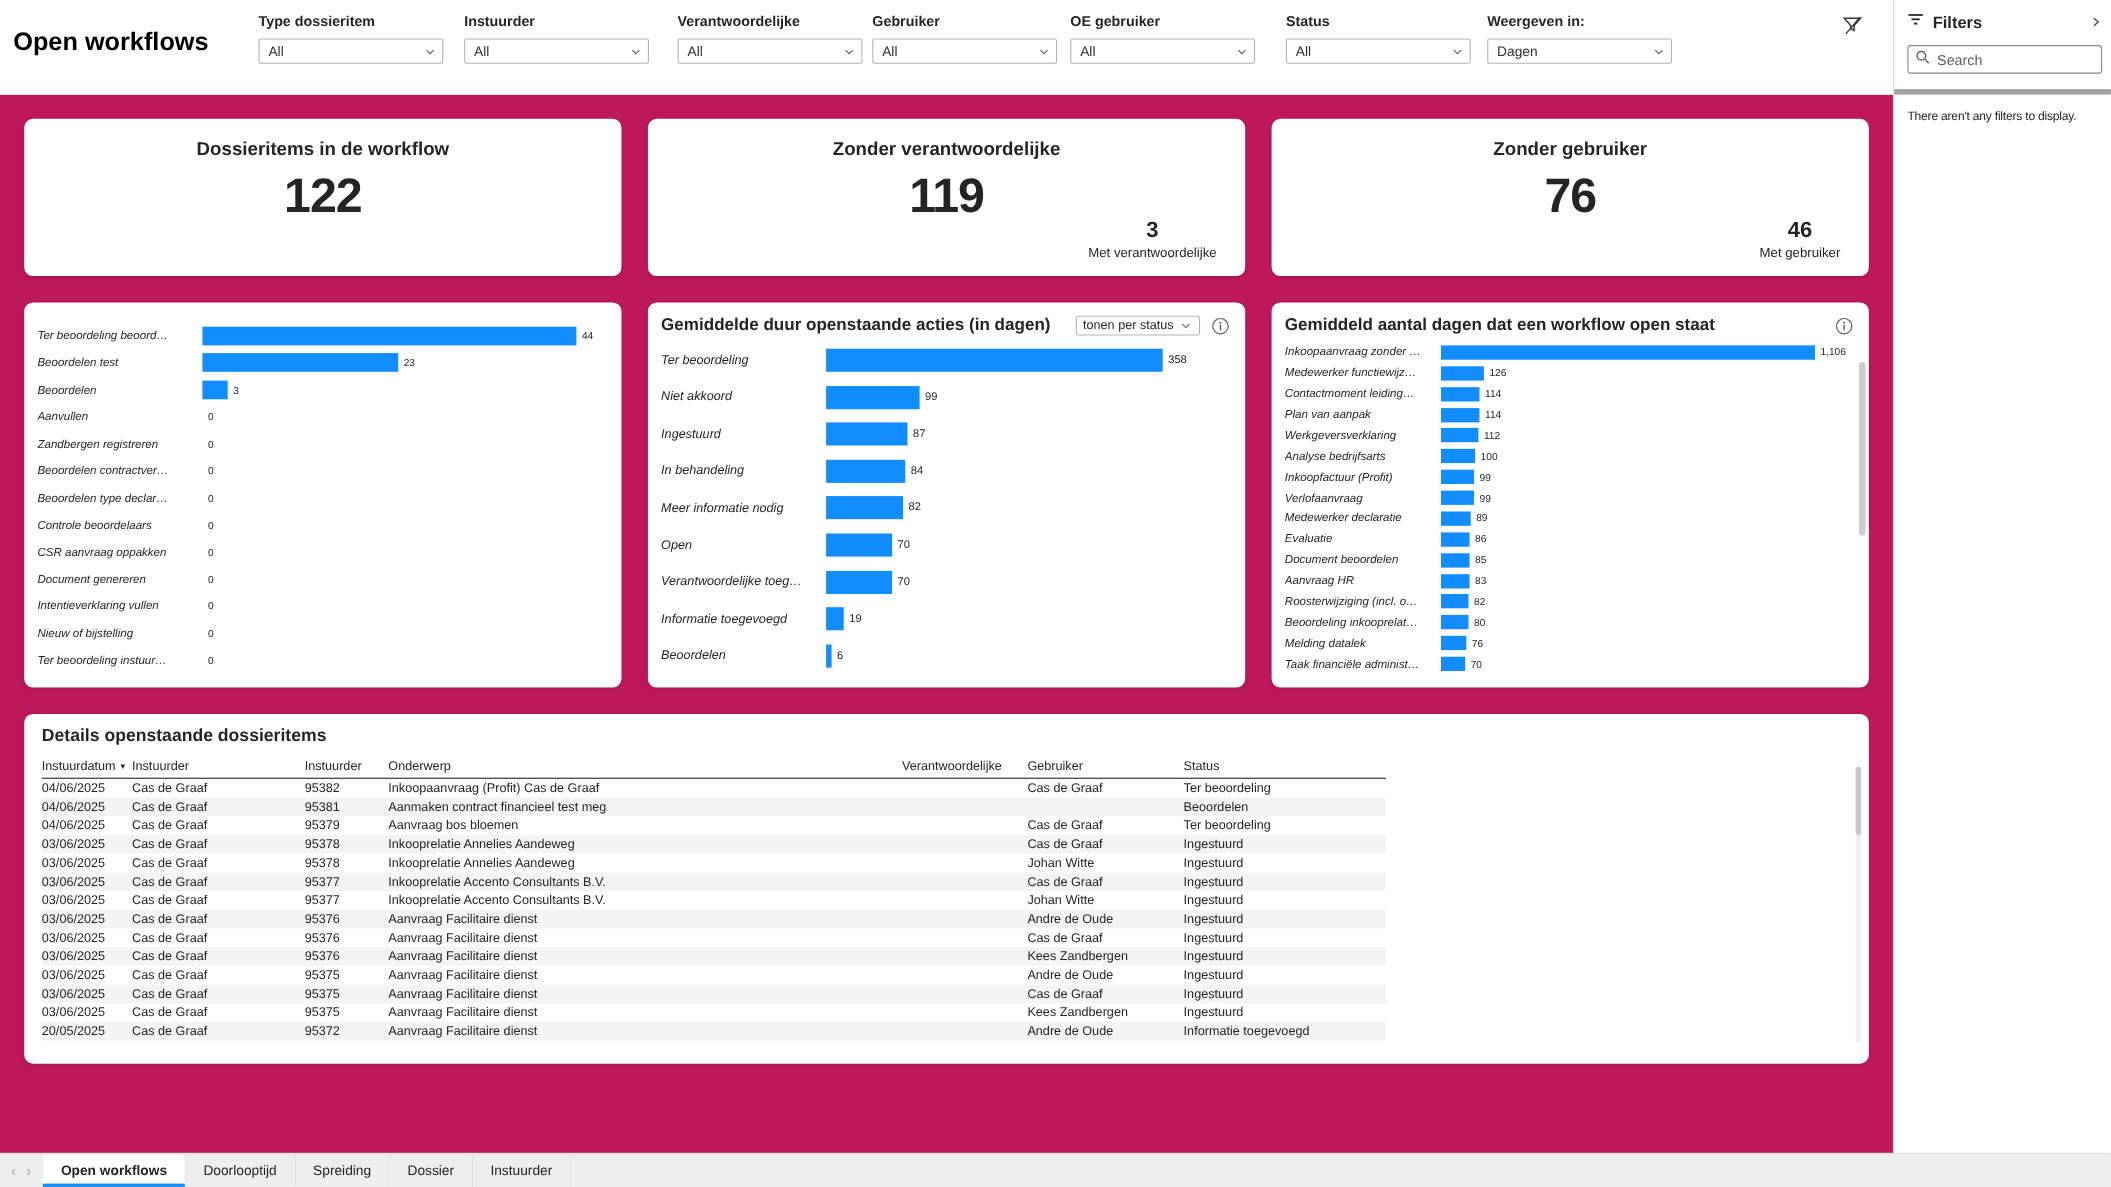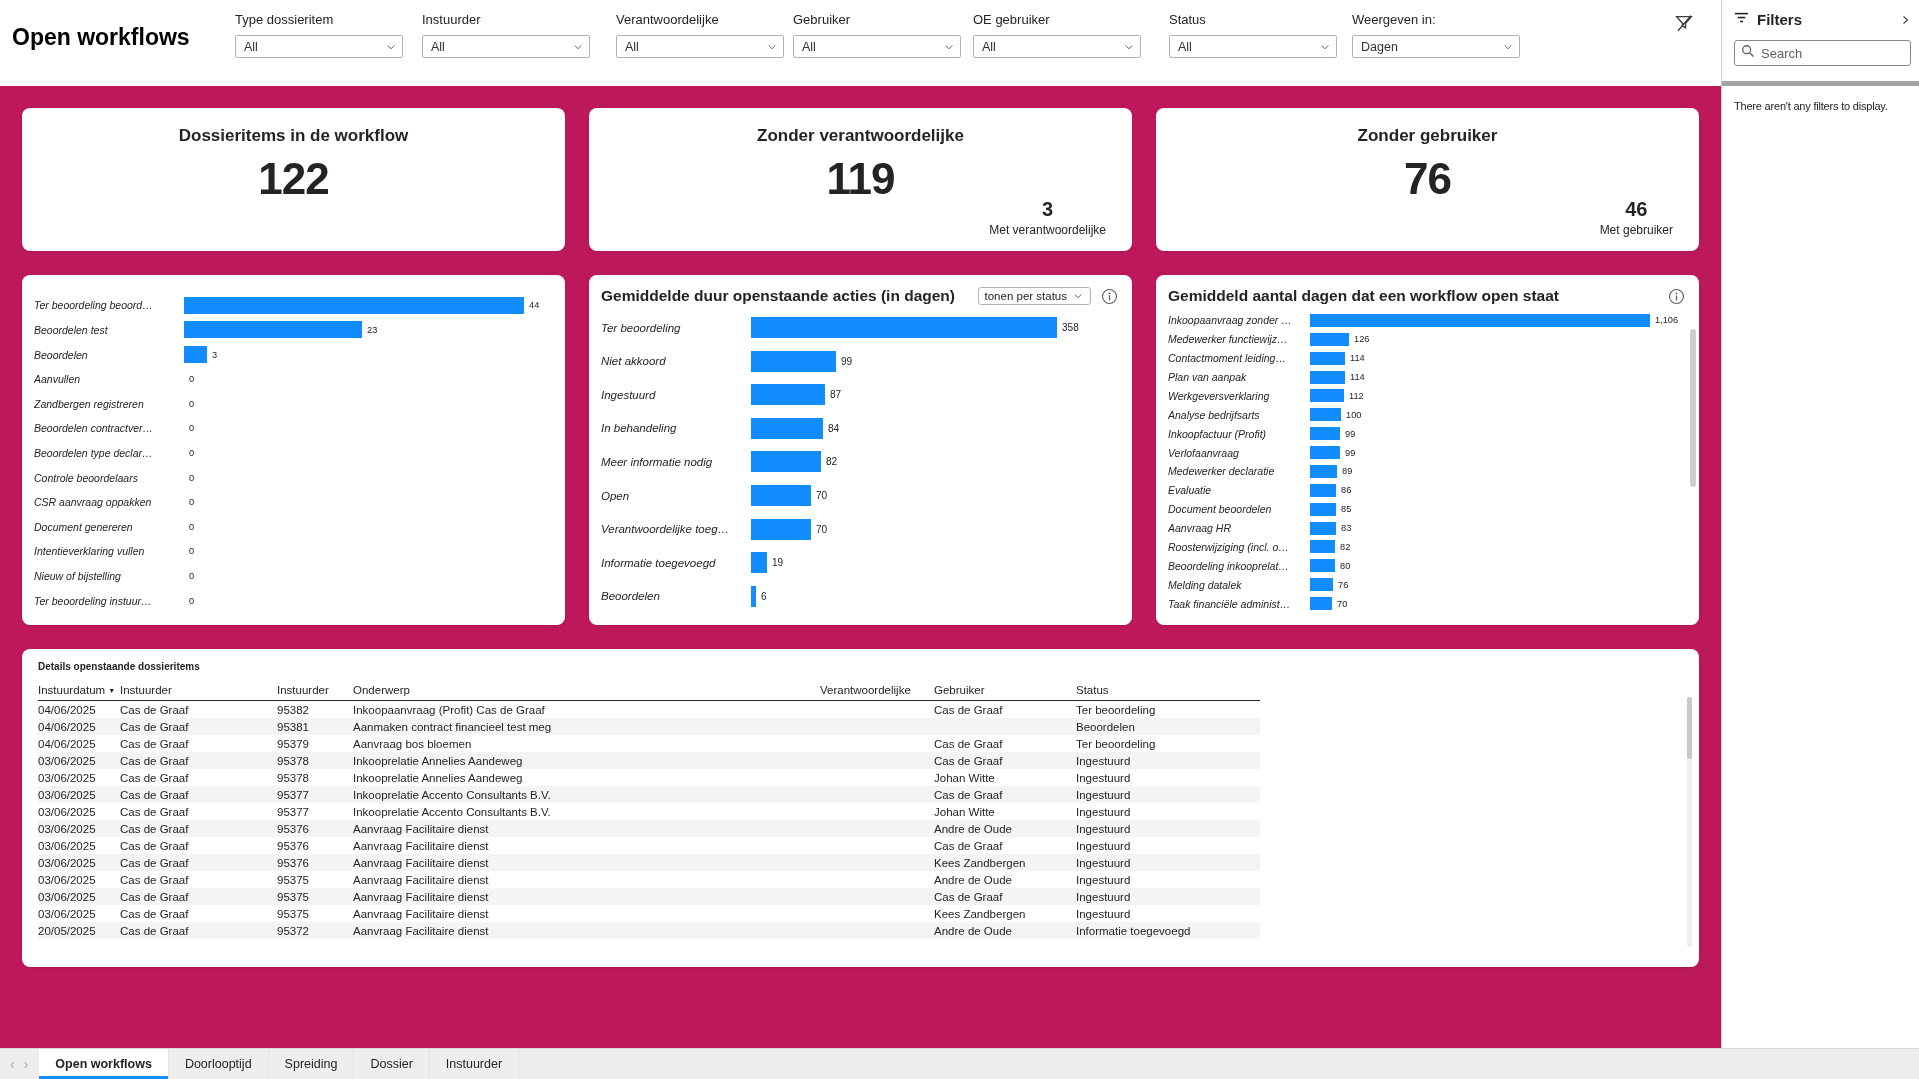--- a/index.html
+++ b/index.html
@@ -10,21 +10,21 @@
     background: #fff;
     overflow: hidden;
   }
   .app { display: flex; width: 1919px; height: 1048px; }
   .main { width: 1721px; display: flex; flex-direction: column; min-width: 0; }
 
   
   .topbar { position: relative; height: 86px; background: #fff; flex: none; }
   .page-title { position: absolute; left: 12px; top: 24px; font-size: 23px; font-weight: 700; color: #000; }
   .fgroup { position: absolute; top: 12px; }
-  .flabel { font-size: 13px; font-weight: 400; color: #252423; margin-bottom: 8px; }
+  .flabel { font-size: 13px; font-weight: 700; color: #252423; margin-bottom: 8px; }
   .fbox {
     width: 168px; height: 23px; border: 1px solid #b3b3b3; border-radius: 2px;
     background: #fff; display: flex; align-items: center; padding: 0 5px 0 8px;
     font-size: 12.5px; color: #323130; cursor: pointer;
   }
   .fval { flex: 1; }
   .clear-filters { position: absolute; right: 26px; top: 12px; width: 22px; height: 22px; cursor: pointer; }
 
   
   .canvas { flex: 1; background: #be185d; padding: 22px 22px 0; overflow: hidden; }
@@ -52,21 +52,21 @@
   .bar-row { display: flex; align-items: center; }
   .bar-label { text-align: left; padding-right: 7px; white-space: nowrap; overflow: hidden; flex: none; color: #252423; font-style: italic; }
   .bar-track { flex: 1; display: flex; align-items: center; min-width: 0; }
   .bar { flex: none; }
   .bar-value { margin-left: 5px; font-size: 0.88em; color: #252423; }
   .chart-scrollbar { position: absolute; right: 3px; top: 36px; bottom: 12px; width: 6px; }
   .chart-scroll-thumb { width: 6px; height: 158px; margin-top: 18px; background: #cdcdcd; border-radius: 3px; }
 
   
   .table-card { height: 318px; padding: 8px 16px; position: relative; }
-  .table-title { font-size: 10px; font-weight: 700; margin: 4px 0 8px; }
+  .table-title { font-size: 16px; font-weight: 700; margin: 4px 0 8px; }
   .t-row { display: flex; width: 1222px; height: 17px; align-items: center; }
   .t-head { border-bottom: 1px solid #252423; height: 21px; font-weight: 400; }
   .t-cell { padding-right: 8px; font-size: 11.5px; white-space: nowrap; overflow: hidden; flex: none; }
   .t-row.alt { background: #f4f4f4; }
   .sort-ind { font-size: 7px; margin-left: 3px; vertical-align: 1px; }
   .tbl-scrollbar { position: absolute; right: 7px; top: 48px; width: 5px; height: 250px; background: #efefef; border-radius: 3px; }
   .tbl-scroll-thumb { width: 5px; height: 62px; background: #c8c8c8; border-radius: 3px; }
 
   
   .tabbar { height: 31px; width: 1919px; background: #eeeeee; border-top: 1px solid #d9d9d9; display: flex; align-items: stretch; }

